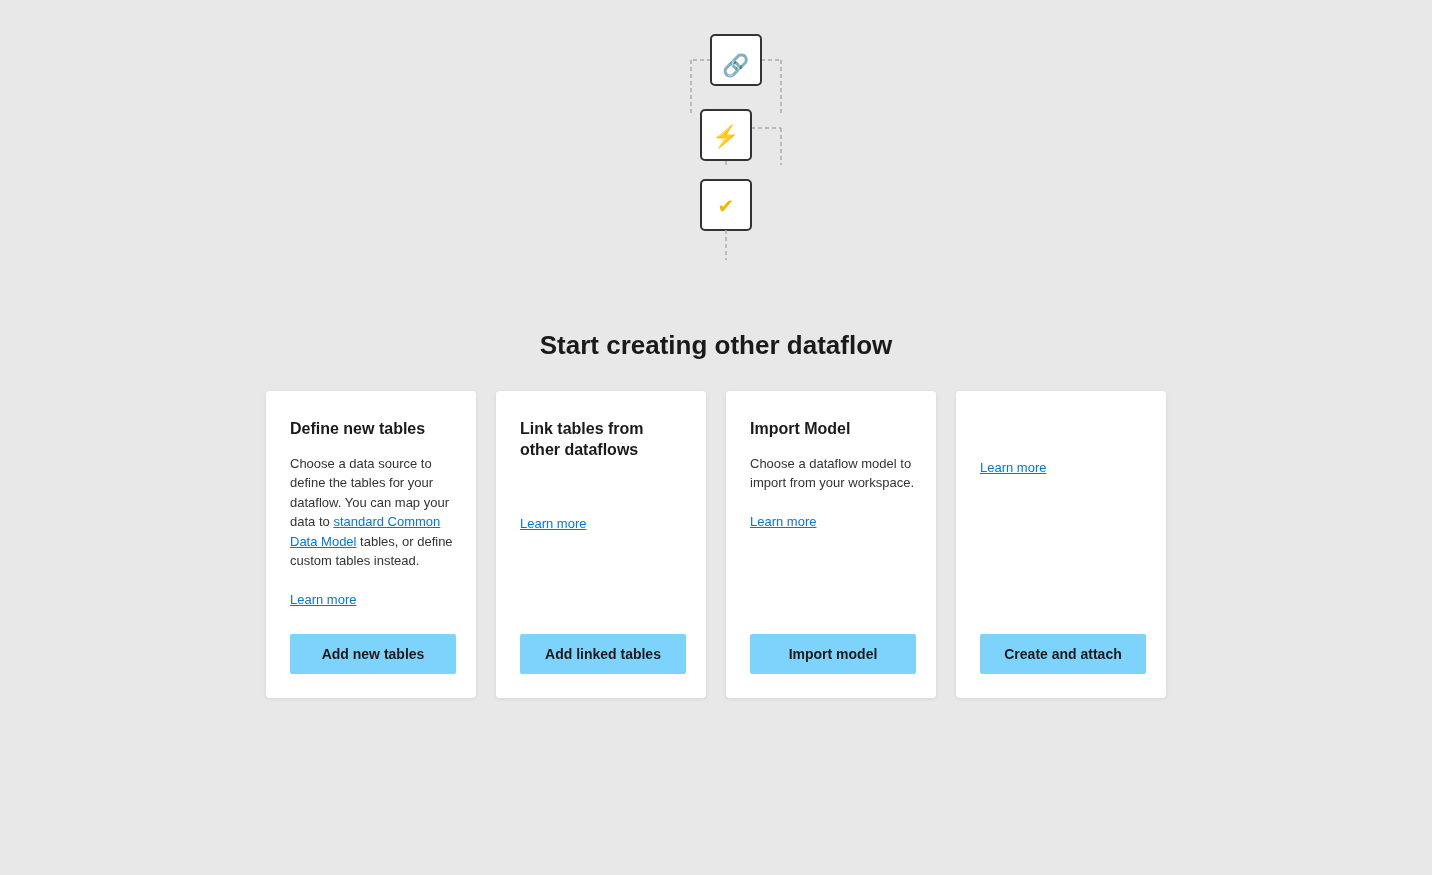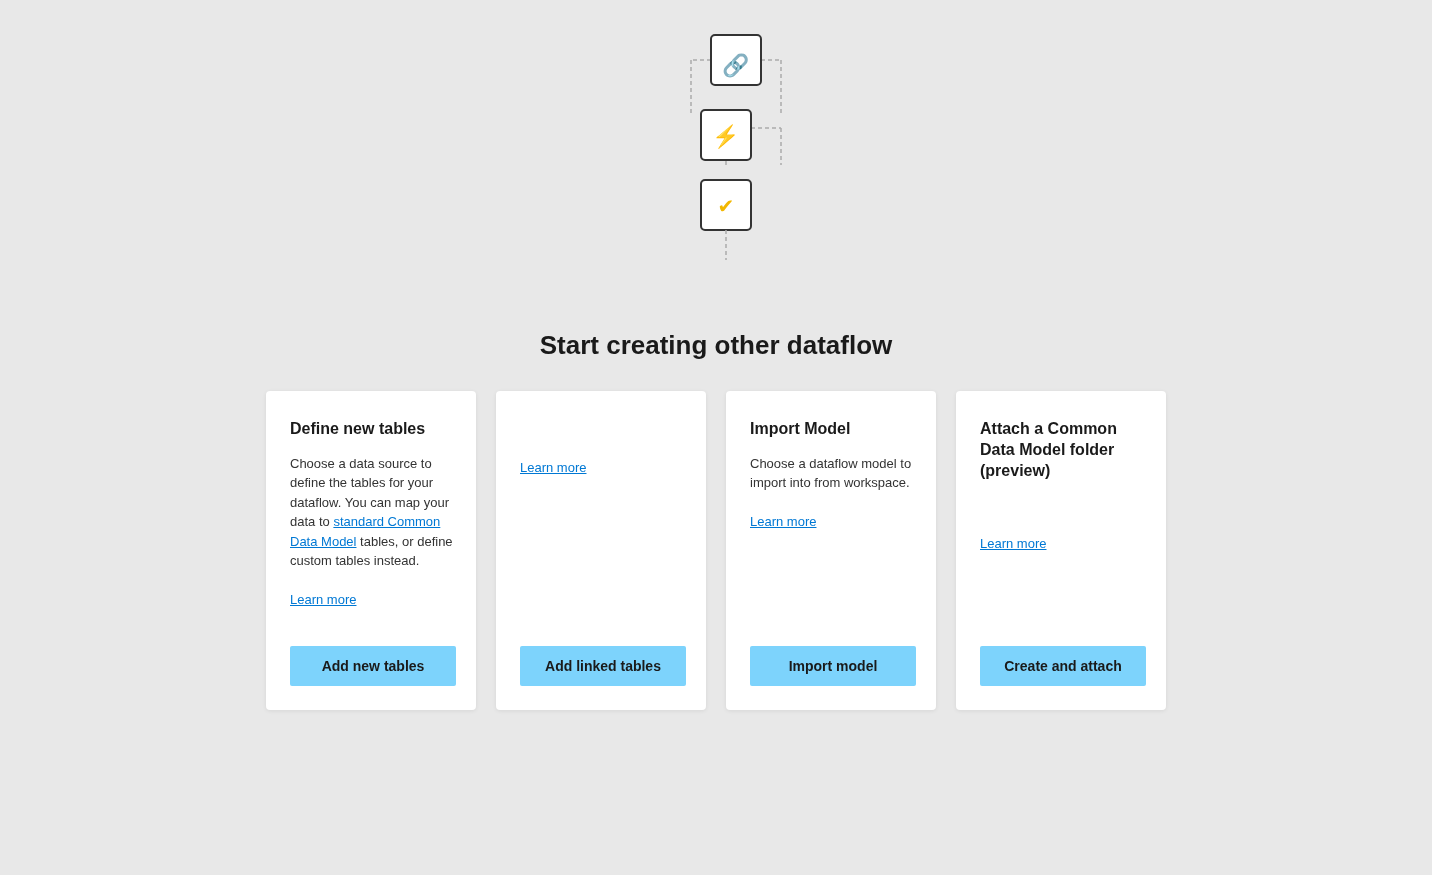--- a/index.html
+++ b/index.html
@@ -61,21 +61,21 @@
       color: #1a1a1a;
       margin-bottom: 14px;
       line-height: 1.3;
     }
 
     .card-body {
       font-size: 13px;
       color: #333;
       line-height: 1.5;
       flex: 1;
-      margin-bottom: 36px;
+      margin-bottom: 24px;
     }
 
     .card-body a {
       color: #0078d4;
       text-decoration: underline;
       cursor: pointer;
     }
 
     .card-button {
       background-color: #7dd3fc;
@@ -133,38 +133,38 @@
   <div class="card">
     <div class="card-title">Define new tables</div>
     <div class="card-body">
       Choose a data source to define the tables for your dataflow. You can map your data to <a href="#">standard Common Data Model</a> tables, or define custom tables instead.<br><br>
       <a href="#">Learn more</a>
     </div>
     <button class="card-button">Add new tables</button>
   </div>
 
   <div class="card">
+    <div class="card-title">Link tables from other dataflows</div>
     <div class="card-body">
       <br><br>
       <a href="#">Learn more</a>
     </div>
     <button class="card-button">Add linked tables</button>
   </div>
 
   <div class="card">
     <div class="card-title">Import Model</div>
     <div class="card-body">
-      <span>Choose a dataflow model to import into from workspace.</span><br><br>
+      <span>Choose a dataflow model to import from your workspace.</span><br><br>
       <a href="#">Learn more</a>
     </div>
     <button class="card-button">Import model</button>
   </div>
 
   <div class="card">
-    <div class="card-title">Attach a Common Data Model folder (preview)</div>
     <div class="card-body">
       <br><br>
       <a href="#">Learn more</a>
     </div>
     <button class="card-button">Create and attach</button>
   </div>
 
 </div>
 
 </body></html>

